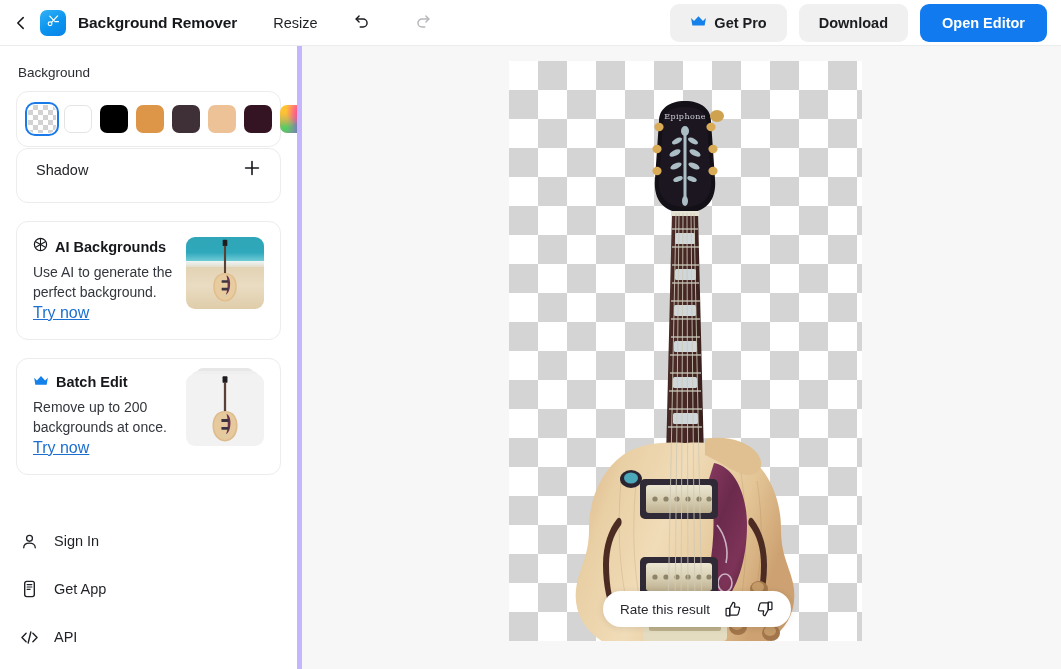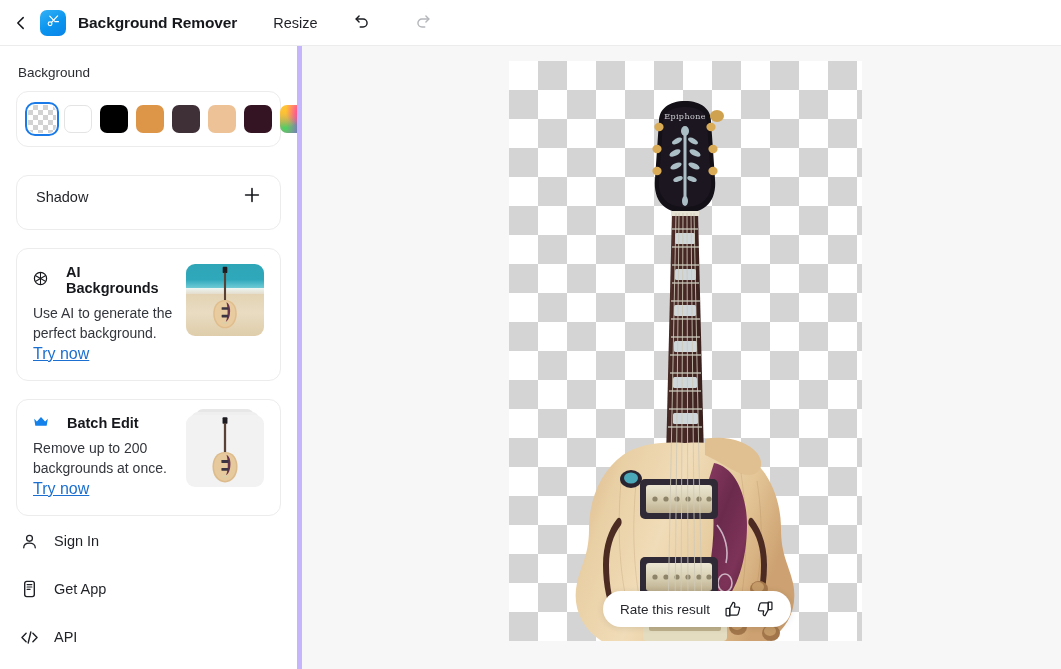--- a/index.html
+++ b/index.html
@@ -92,33 +92,33 @@
   .sw-border { border: 1px solid #e4e4e4; }
   .sw-rainbow {
     background:
       radial-gradient(circle at 78% 22%, rgba(255,60,160,.95) 0%, rgba(255,60,160,0) 52%),
       radial-gradient(circle at 20% 20%, rgba(255,200,40,.95) 0%, rgba(255,200,40,0) 55%),
       radial-gradient(circle at 18% 82%, rgba(60,220,90,.95) 0%, rgba(60,220,90,0) 55%),
       radial-gradient(circle at 85% 80%, rgba(110,90,235,.95) 0%, rgba(110,90,235,0) 55%),
       linear-gradient(135deg, #ffd24a, #ff5fa0 48%, #6d5ae8);
   }
   .shadow-card {
-    margin-top: 28px; height: 55px; display: flex; align-items: center;
+    margin-top: 1px; height: 55px; display: flex; align-items: center;
     justify-content: space-between; padding: 0 17px 12px 19px;
   }
   .shadow-label { font-size: 14.5px; color: #1f2126; }
   .plus-btn { width: 22px; height: 22px; cursor: pointer; display:flex; align-items:center; justify-content:center;}
 
   .promo {
     margin-top: 18px; padding: 15px 16px 17px 16px;
     display: flex; gap: 10px; align-items: flex-start;
   }
   .promo-txt { flex: 1; min-width: 0; }
   .promo-head {
-    display: flex; align-items: center; gap: 18px;
+    display: flex; align-items: flex-end; gap: 7px;
     font-size: 14.5px; font-weight: 700; color: #16181c; margin-bottom: 7px;
   }
   .promo-desc {
     font-size: 14px; color: #33363c; line-height: 20px; font-weight: 400;
   }
   .promo-link {
     font-size: 16px; color: #1b6fd0; text-decoration: underline; cursor: pointer;
     display: inline-block; margin-top: 2px;
   }
   .thumb { width: 78px; height: 72px; border-radius: 9px; flex: none; position: relative; overflow: visible; }
@@ -208,20 +208,38 @@
 
     <div class="hist-btn disabled">
       <span>
         <svg width="19" height="19" viewBox="0 0 20 20" fill="none">
           <path d="M13.6 5.3l3.1 3.1-3.1 3.1" stroke="#b4b6ba" stroke-width="1.5" stroke-linecap="round" stroke-linejoin="round"></path>
           <path d="M16.5 8.4H9.4a4.2 4.2 0 1 0 0 8.4h3" stroke="#b4b6ba" stroke-width="1.5" stroke-linecap="round" stroke-linejoin="round"></path>
         </svg>
       </span>
     </div>
 
+    <div class="hdr-right">
+      <button class="btn btn-grey">
+        <span class="crown">
+          <svg width="17" height="13" viewBox="0 0 18 14" fill="none">
+            <path d="M1 3.3l3.2 3.1L9 1.3l4.8 5.1L17 3.3l-1.4 8.1H2.4L1 3.3z" fill="#1480ea"></path>
+          </svg>
+        </span>
+        <span>Get Pro</span>
+      </button>
+
+      <button class="btn btn-grey">
+        <span>Download</span>
+      </button>
+
+      <button class="btn btn-blue">
+        <span>Open Editor</span>
+      </button>
+    </div>
   </div>
 
   <div class="body">
 
     <div class="sidebar">
 
       <div class="section-title">Background</div>
 
       <div class="card swatch-card">
         <div class="swatches">

